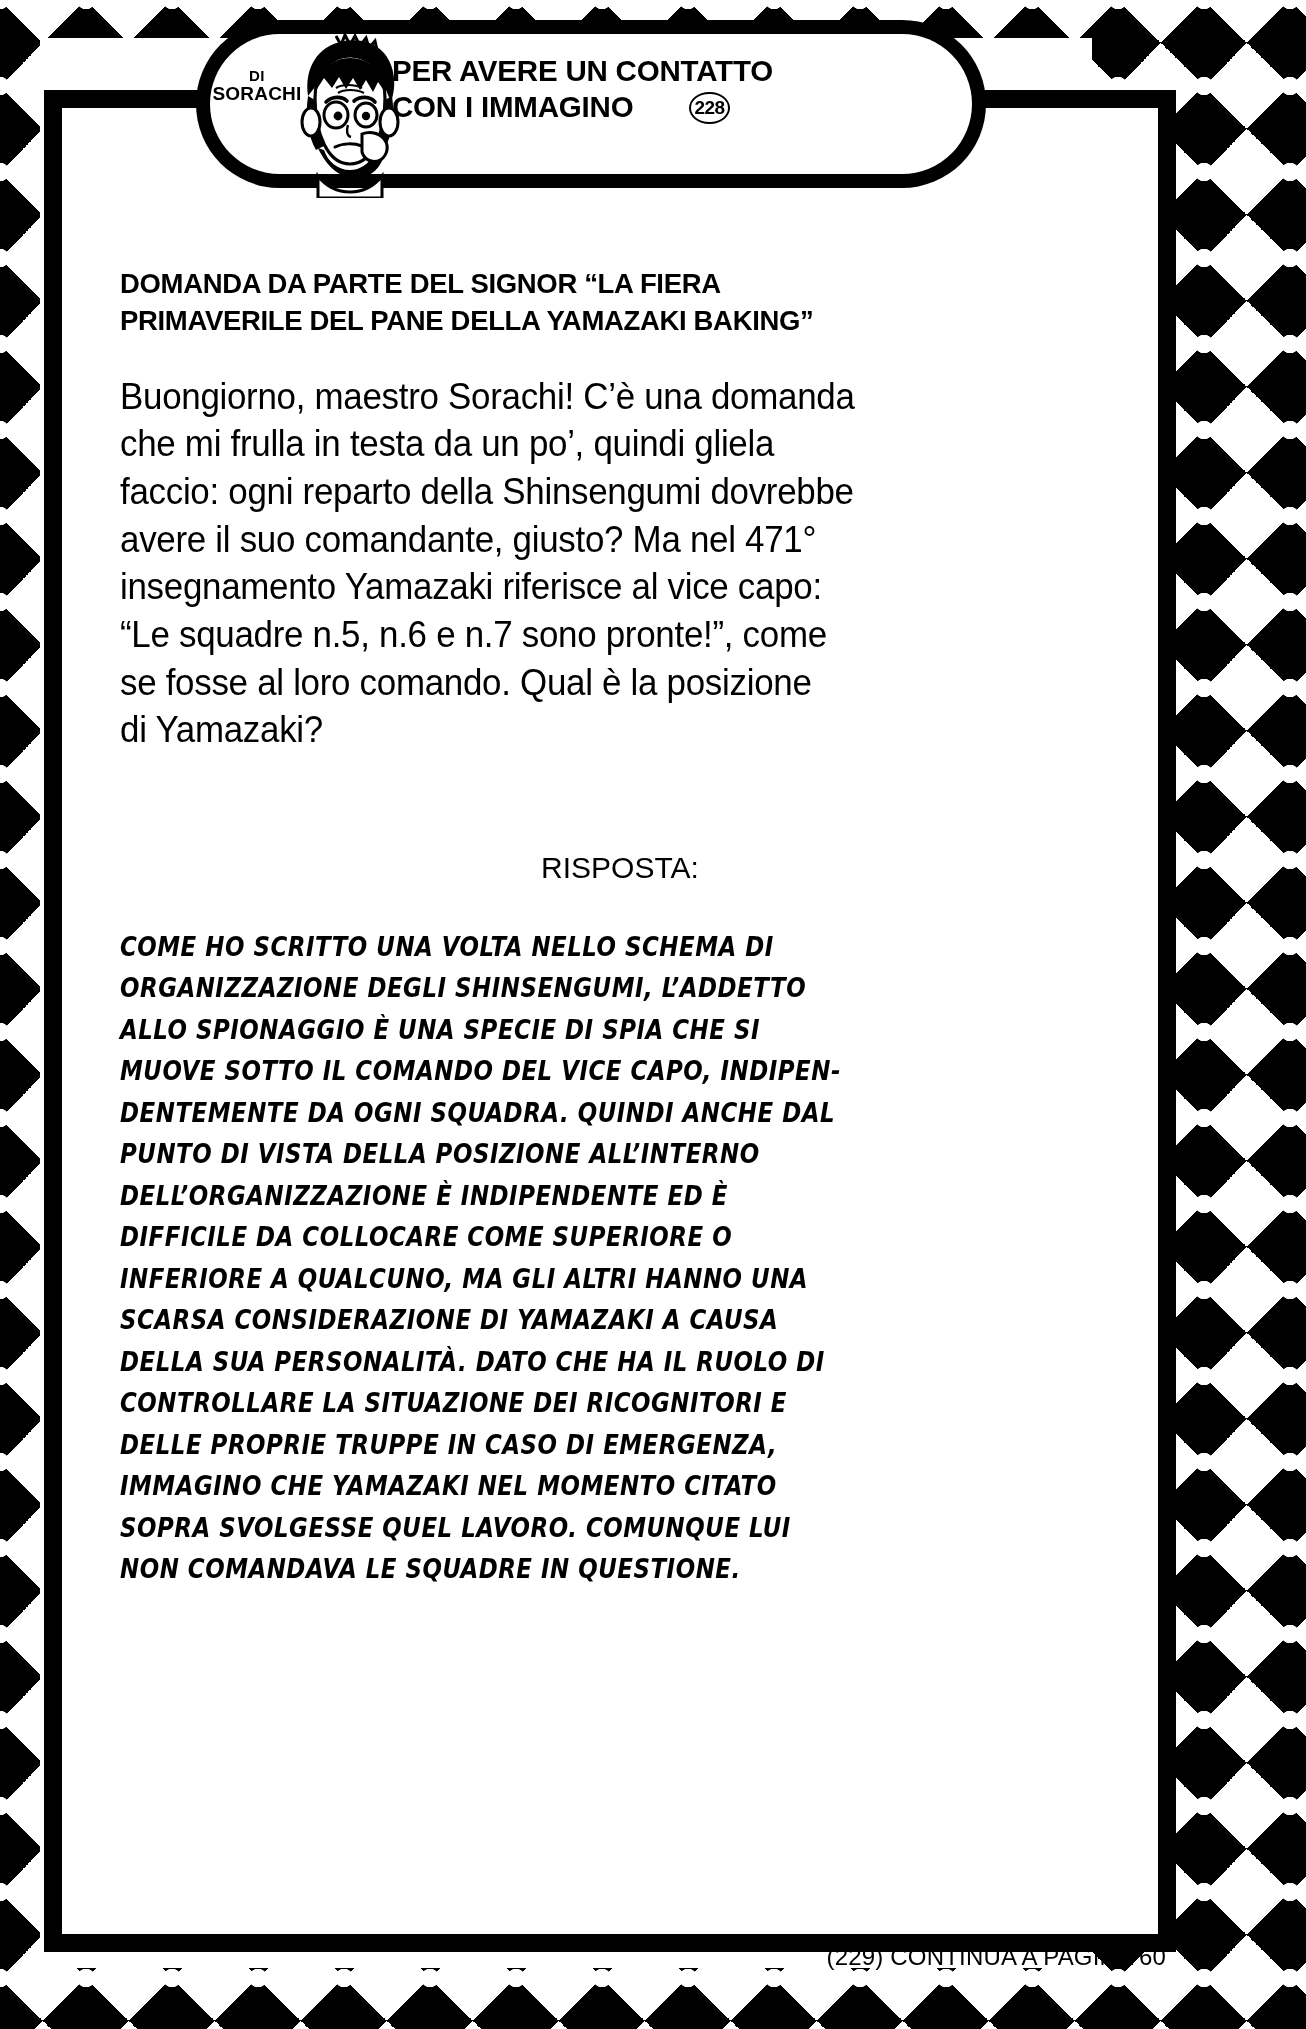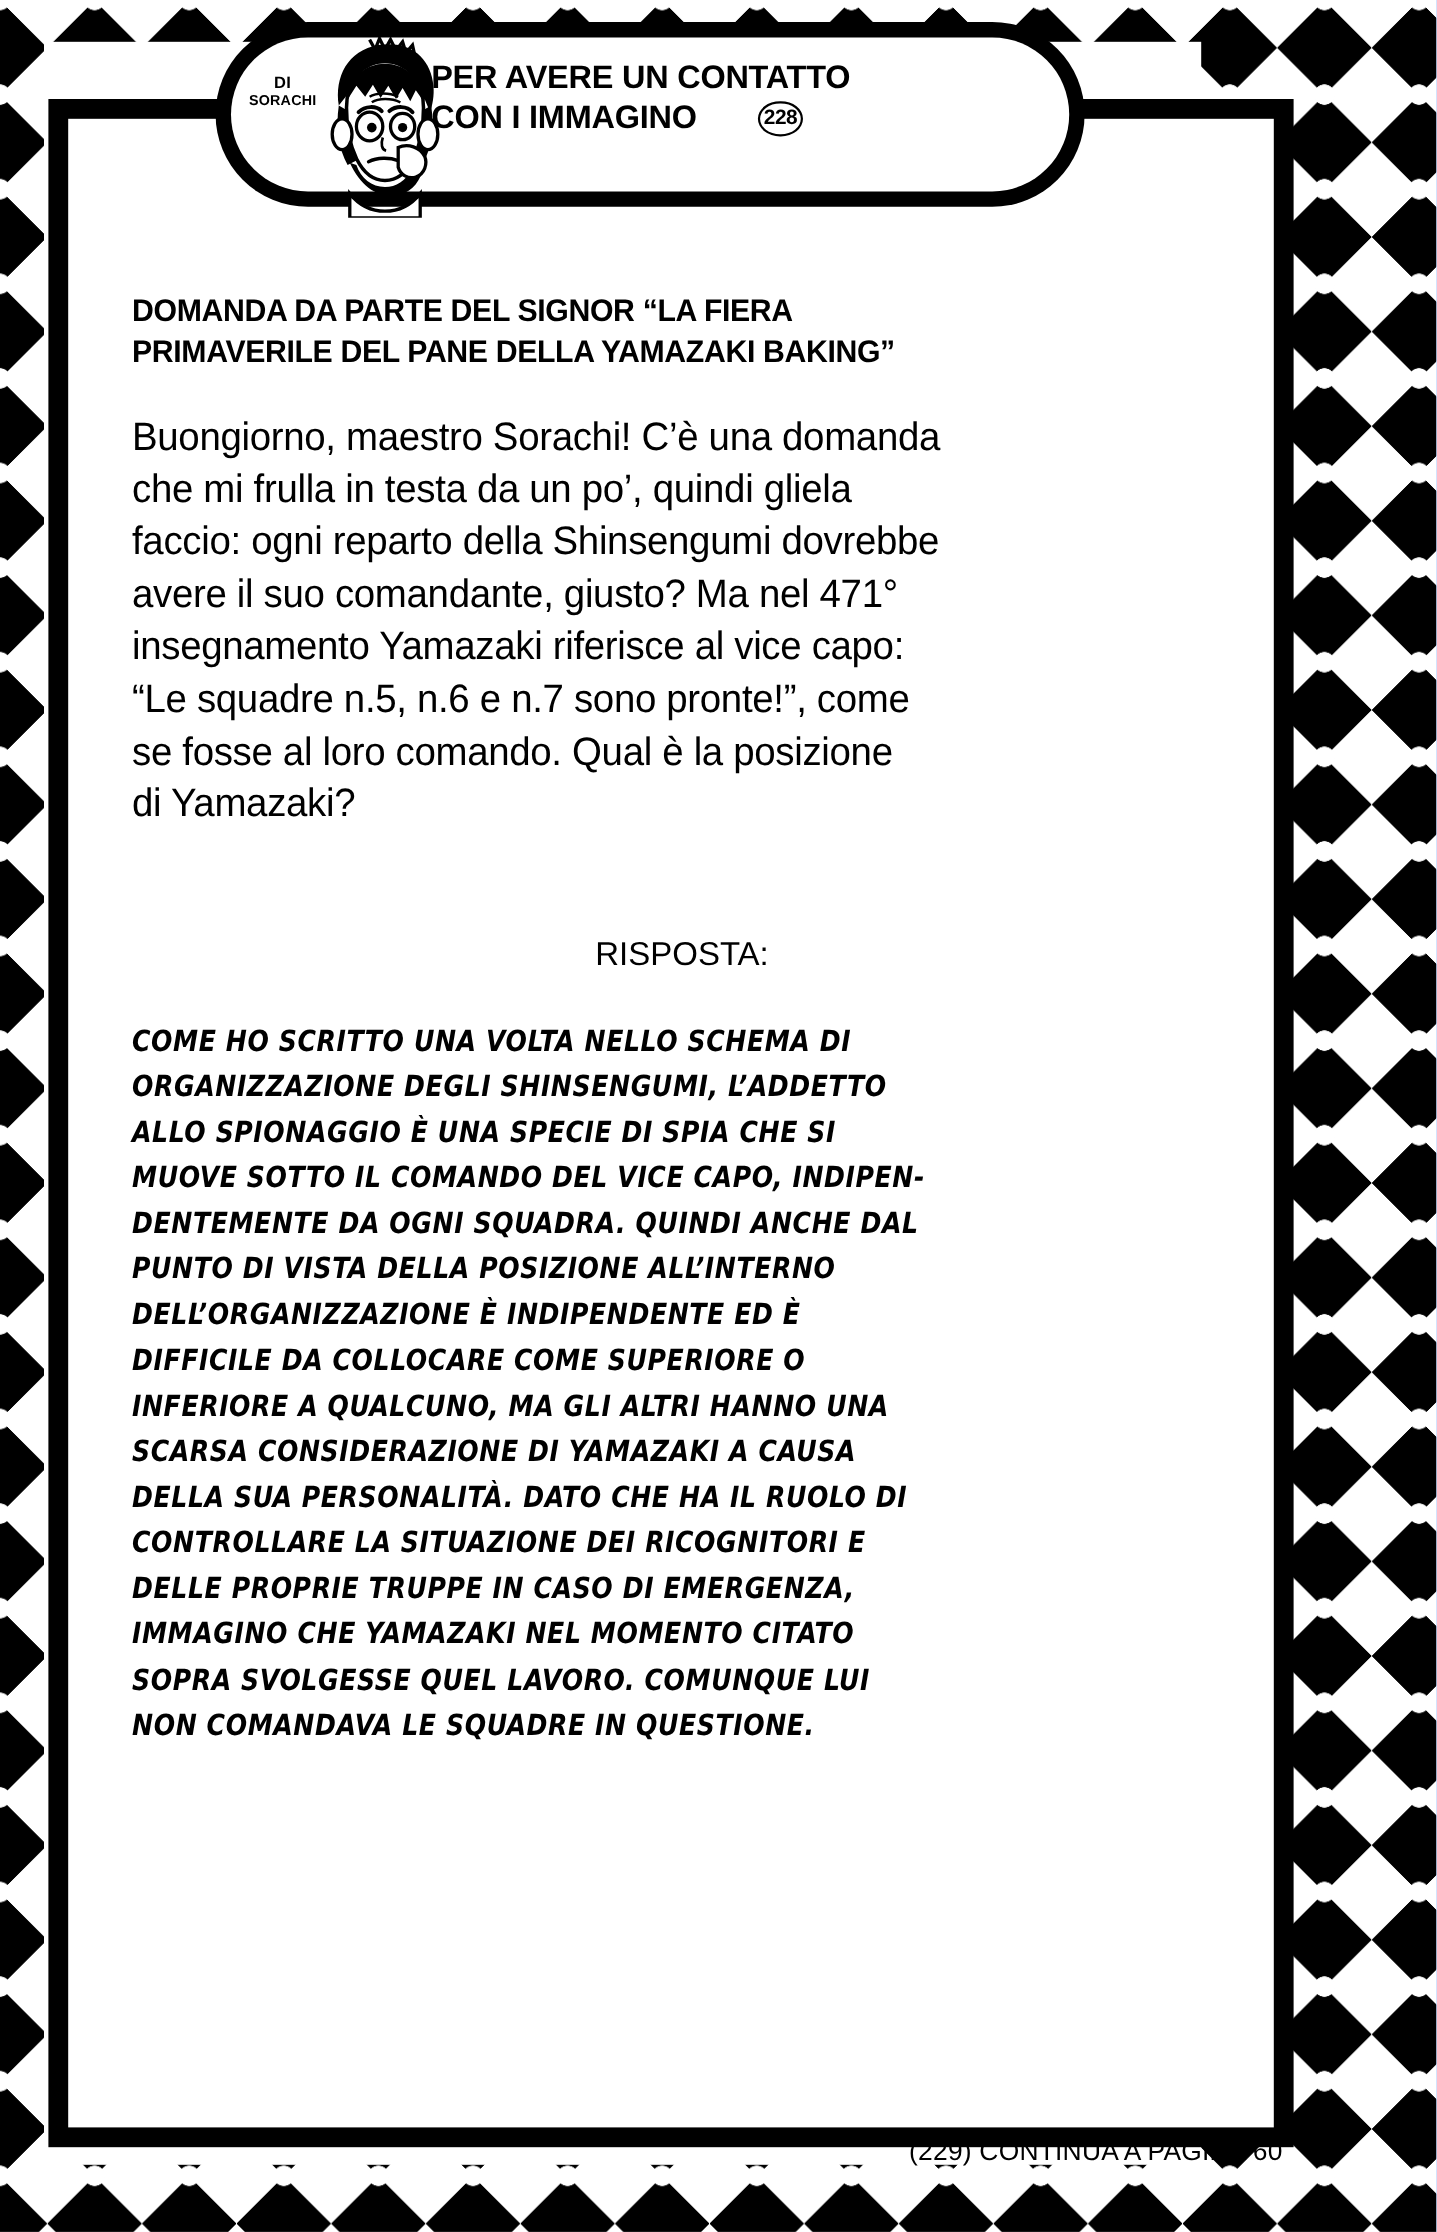--- a/index.html
+++ b/index.html
@@ -10,21 +10,21 @@
     background: #ffffff;
     font-family: "Liberation Sans", sans-serif;
   }
 
   
   #page {
     position: relative;
     width: 1306px;
     height: 2029px;
     overflow: hidden;
-    background: #3b82f6;
+    background: #fdba74;
   }
 
   
   .border-pattern {
     position: absolute;
     inset: 0;
     background-color: #ffffff;
     background-image:
       
       repeating-conic-gradient(from 45deg at 50% 50%,
@@ -104,21 +104,21 @@
     position: absolute;
     left: 16px;
     top: 48px;
     width: 90px;
     text-align: center;
     font-weight: bold;
     line-height: 1.08;
     color: #000;
   }
   .byline .b1 { font-size: 15px; letter-spacing: .5px; }
-  .byline .b2 { font-size: 13px; letter-spacing: .2px; }
+  .byline .b2 { font-size: 19px; letter-spacing: .2px; }
 
   
   .sorachi-face {
     position: absolute;
     left: 78px;
     top: 10px;
     width: 150px;
     height: 168px;
   }
 

